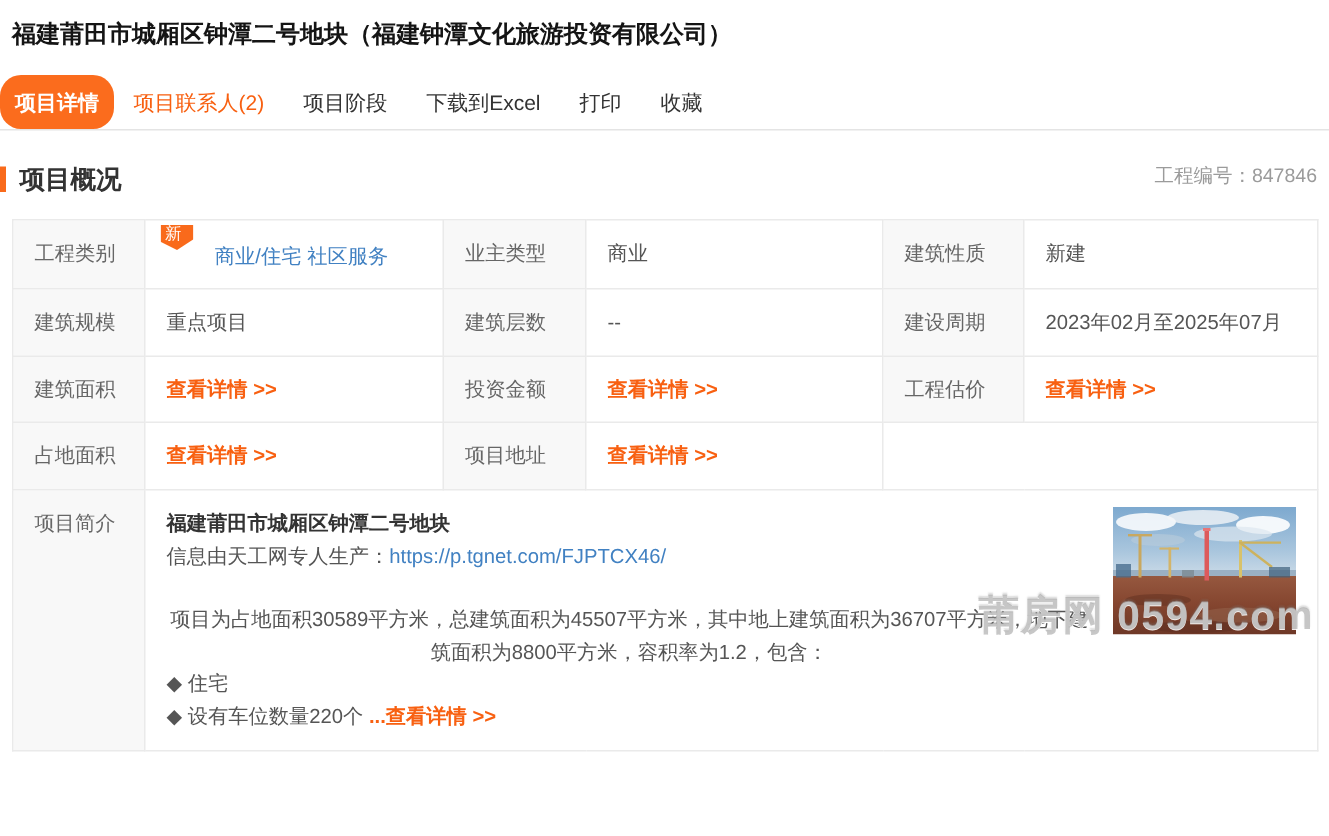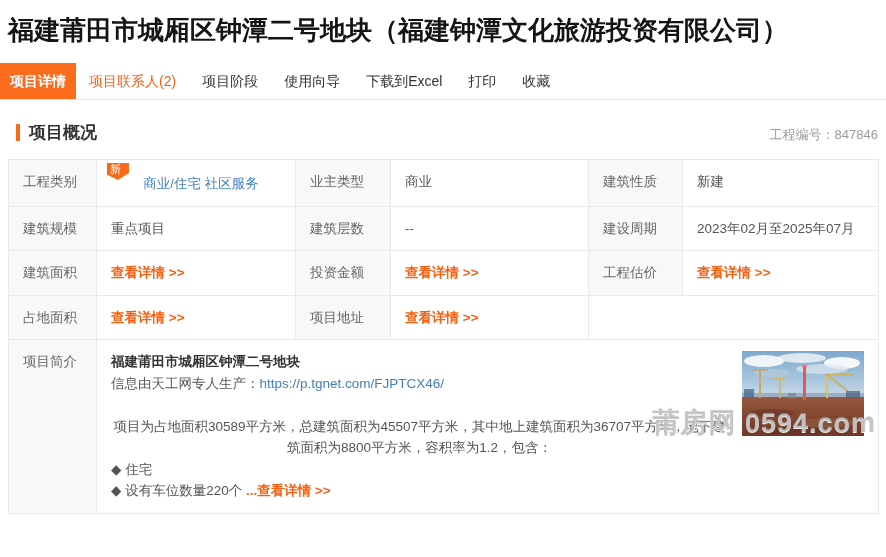--- a/index.html
+++ b/index.html
@@ -4,34 +4,34 @@
 <style>
   * { box-sizing: border-box; }
   html,body { margin:0; padding:0; }
   body {
     width:886px; height:557px; overflow:hidden; background:#fff;
     font-family:"Liberation Sans","DejaVu Sans",sans-serif;
     -webkit-font-smoothing:antialiased;
   }
   .page-title {
     padding:13px 10px 0 8px;
-    font-size:26px; font-weight:bold; color:#141414; line-height:1.35;
+    font-size:16px; font-weight:bold; color:#141414; line-height:1.35;
   }
   .tabbar {
     display:flex; align-items:stretch;
     margin-top:15px; height:37px;
     border-bottom:1px solid #e4e4e4;
     font-size:14px;
   }
-  .tab { line-height:37px; padding:0 13px; color:#333; cursor:pointer; white-space:nowrap; }
+  .tab { line-height:37px; padding:0 13px; color:#333; cursor:pointer; white-space:nowrap;border-radius:14px; }
   .tab--active { background:#fb6c1d; color:#fff; font-weight:bold; padding:0 10px; }
   .tab--highlight { color:#f86011; }
   .section-head {
-    display:flex; justify-content:space-between; align-items:flex-end;
-    margin:21px 8px 15px 16px;
+    display:flex; justify-content:space-between; align-items:flex-start;
+    margin:21px 8px 15px 0;
   }
   .section-title { display:flex; align-items:center; font-size:17px; font-weight:bold; color:#333; }
   .section-bar { width:4px; height:17px; background:#f96a1b; margin-right:9px; }
   .project-no { font-size:13px; color:#9b9b9b; }
 
   table.overview {
     border-collapse:collapse; table-layout:fixed;
     margin:0 8px; width:870px;
     font-size:13.5px; color:#555;
   }
@@ -69,21 +69,20 @@
 </style>
 </head>
 <body>
 
 <div class="page-title">福建莆田市城厢区钟潭二号地块（福建钟潭文化旅游投资有限公司）</div>
 
 <div class="tabbar">
   <span class="tab tab--active">项目详情</span>
   <span class="tab tab--highlight">项目联系人(2)</span>
   <span class="tab">项目阶段</span>
-  <span class="tab">使用向导</span>
   <span class="tab">下载到Excel</span>
   <span class="tab">打印</span>
   <span class="tab">收藏</span>
 </div>
 
 <div class="section-head">
   <div class="section-title">
     <span class="section-bar"></span>
     <span>项目概况</span>
   </div>

